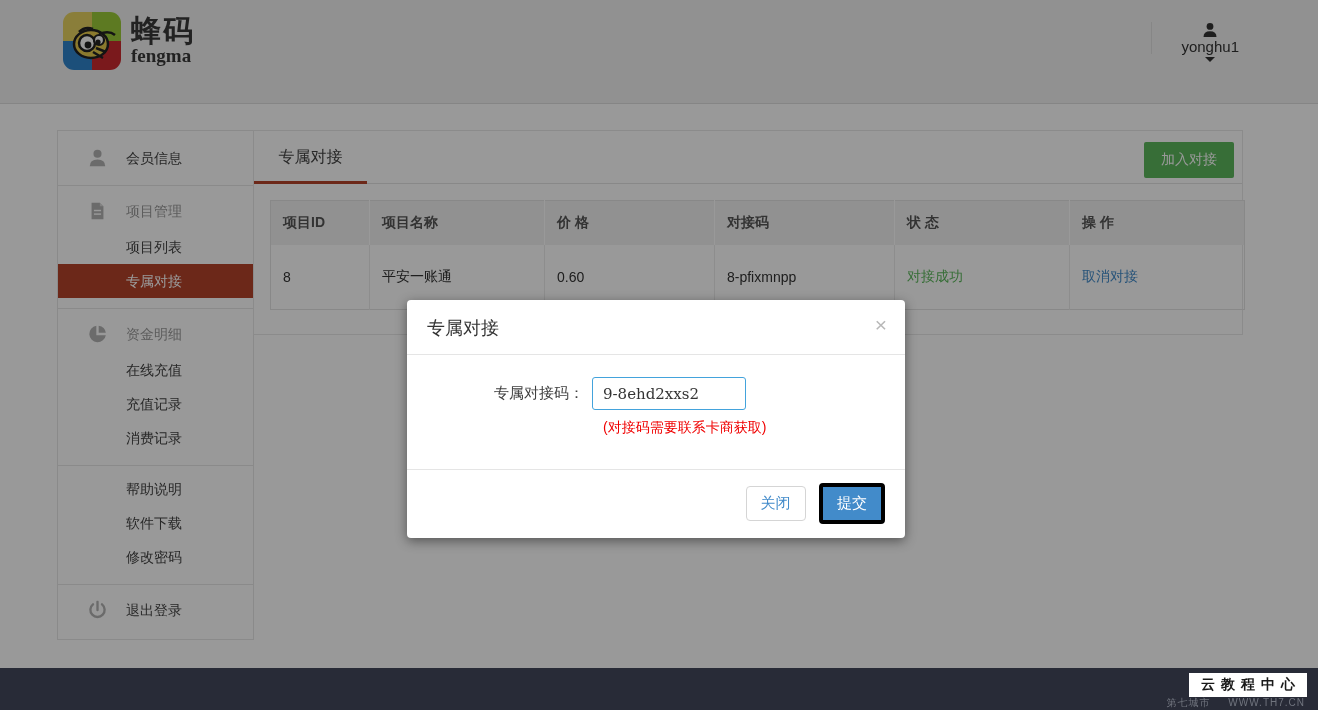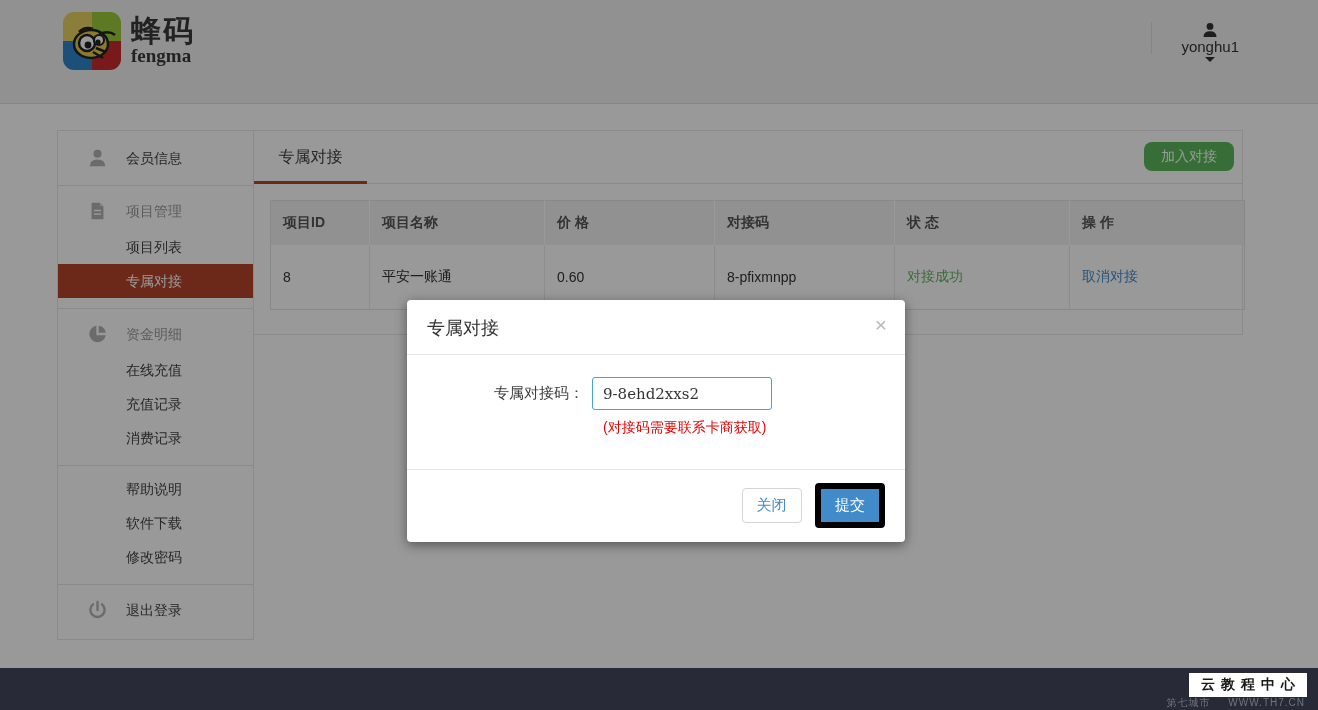--- a/index.html
+++ b/index.html
@@ -34,22 +34,22 @@
   .side-item.section { color:#9a9a9a; cursor:default; }
   .side-item.active { background:#b5432a; color:#fff; }
   .side-item svg { display:block; width:100%; height:100%; }
 
   
   .panel { position:absolute; left:253px; top:130px; width:990px; background:#fff;
            border:1px solid #e8e8e8; z-index:1; }
   .tabbar { position:relative; height:53px; border-bottom:1px solid #e3e3e3; }
   .tab { position:absolute; left:0; top:0; width:113px; height:53px; line-height:52px;
          text-align:center; font-size:16px; color:#444; border-bottom:3px solid #b5432a; cursor:pointer; }
-  .join-btn { position:absolute; right:8px; top:11px; height:29px; padding:0 17px;
-              background:#5cb85c; color:#fff; font-size:14px; border:none; border-radius:8px; cursor:pointer; }
+  .join-btn { position:absolute; right:8px; top:11px; height:36px; padding:0 17px;
+              background:#5cb85c; color:#fff; font-size:14px; border:none; border-radius:2px; cursor:pointer; }
   .tbl-wrap { padding:16px 16px 24px 16px; }
   table { border-collapse:collapse; width:974px; border:1px solid #e3e3e3; table-layout:fixed; }
   th { background:#f2f2f2; border-left:1px solid #fff; height:44px; text-align:left;
        padding-left:12px; font-size:14px; color:#555; font-weight:bold; }
   th:first-child { border-left:1px solid #e3e3e3; }
   td { border-left:1px solid #ececec; height:65px; padding-left:12px; font-size:14px; color:#333; }
   td:first-child { border-left:none; }
   .status-ok { color:#5cb85c; }
   .link { color:#428bca; cursor:pointer; }
 
@@ -58,28 +58,28 @@
               background:rgba(0,0,0,0.40); z-index:10; }
   .modal { position:absolute; left:407px; top:300px; width:498px; background:#fff;
            border-radius:4px; box-shadow:0 3px 12px rgba(0,0,0,0.45); z-index:20; }
   .m-head { position:relative; padding:16px 20px 14px 20px; border-bottom:1px solid #e5e5e5; }
   .m-title { font-size:18px; color:#333; }
   .m-close { position:absolute; right:18px; top:14px; font-size:21px; color:#b8b8b8;
              line-height:21px; cursor:pointer; }
   .m-body { padding:22px 20px 18px 20px; }
   .form-row { display:flex; align-items:center; }
   .f-label { width:165px; text-align:right; font-size:15px; color:#404040; padding-right:8px; }
-  .f-input { width:180px; height:33px; border:1px solid #43a3dc; border-radius:3px;
+  .f-input { width:154px; height:33px; border:1px solid #43a3dc; border-radius:3px;
              padding:0 10px; font-size:15px; color:#333;
              font-family:"DejaVu Serif", "Liberation Serif", serif; outline:none; }
   .f-hint { margin:9px 0 0 176px; font-size:14px; color:#f00000; }
   .m-foot { border-top:1px solid #e5e5e5; padding:13px 20px 14px 20px; text-align:right; margin-top:14px; }
   .btn { display:inline-block; font-size:15px; padding:7px 14px; border-radius:4px; cursor:pointer; }
   .btn-close { background:#fff; border:1px solid #d5d5d5; color:#428bca; }
-  .btn-submit { background:#428bca; border:6px solid #000000; color:#fff; margin-left:9px; }
+  .btn-submit { background:#428bca; border:4px solid #000000; color:#fff; margin-left:9px; }
 
   
   .footer { position:absolute; left:0; bottom:0; width:1318px; height:42px; background:#43495c; z-index:1; }
   .tutor-badge { position:absolute; right:11px; bottom:13px; background:#fff; color:#1a1a1a;
                  font-size:14px; font-weight:bold; letter-spacing:6px; padding:3px 6px 3px 12px;
                  z-index:30; cursor:pointer; }
   .watermark { position:absolute; right:13px; bottom:0px; z-index:30; color:#70747e;
                font-size:10px; letter-spacing:1px; }
   .watermark span { margin-left:14px; }
 </style>

